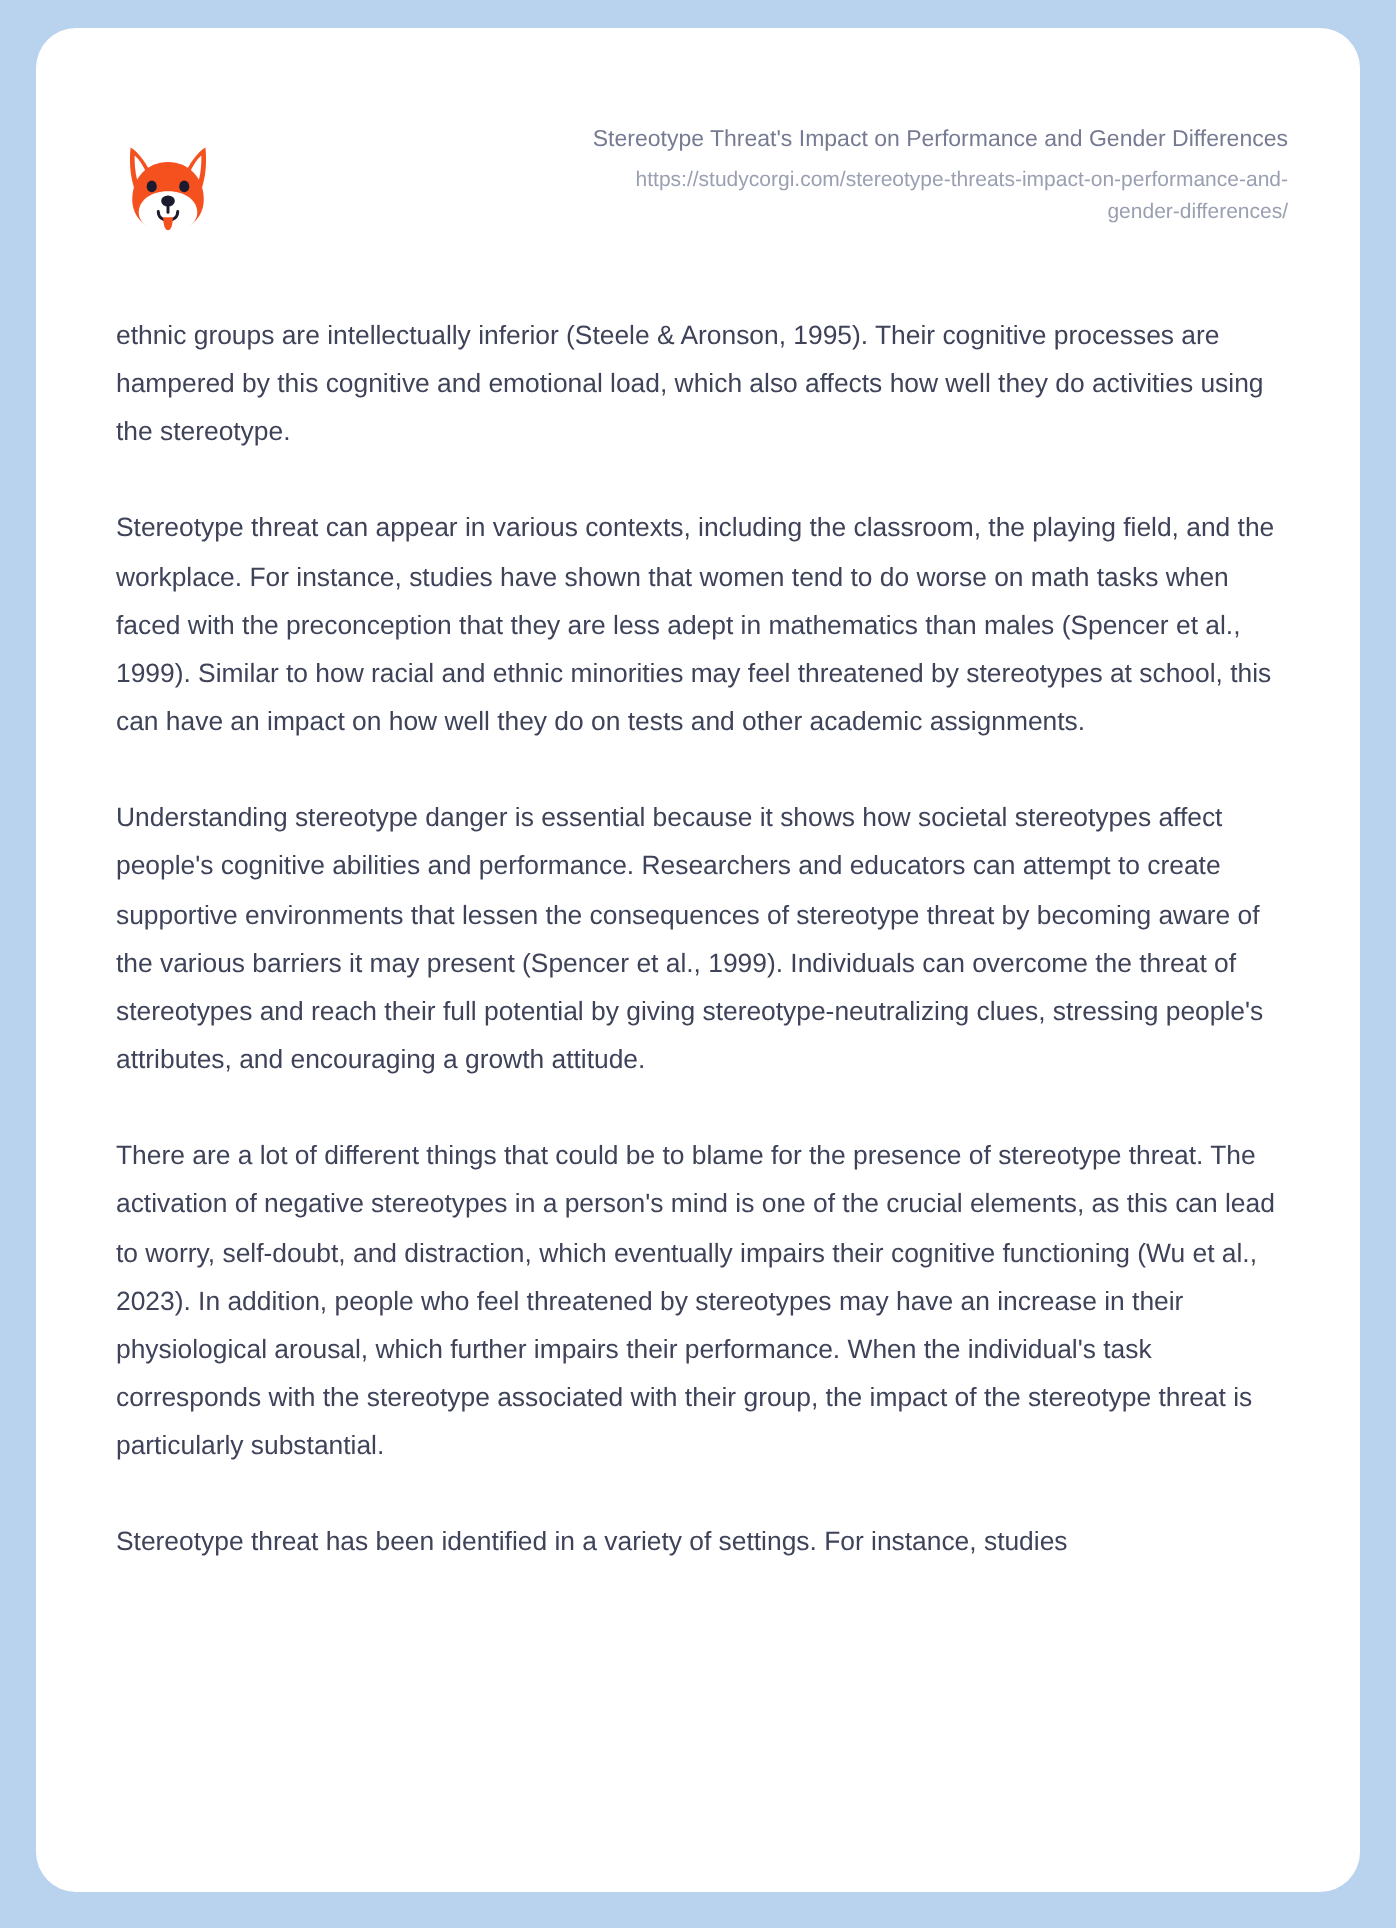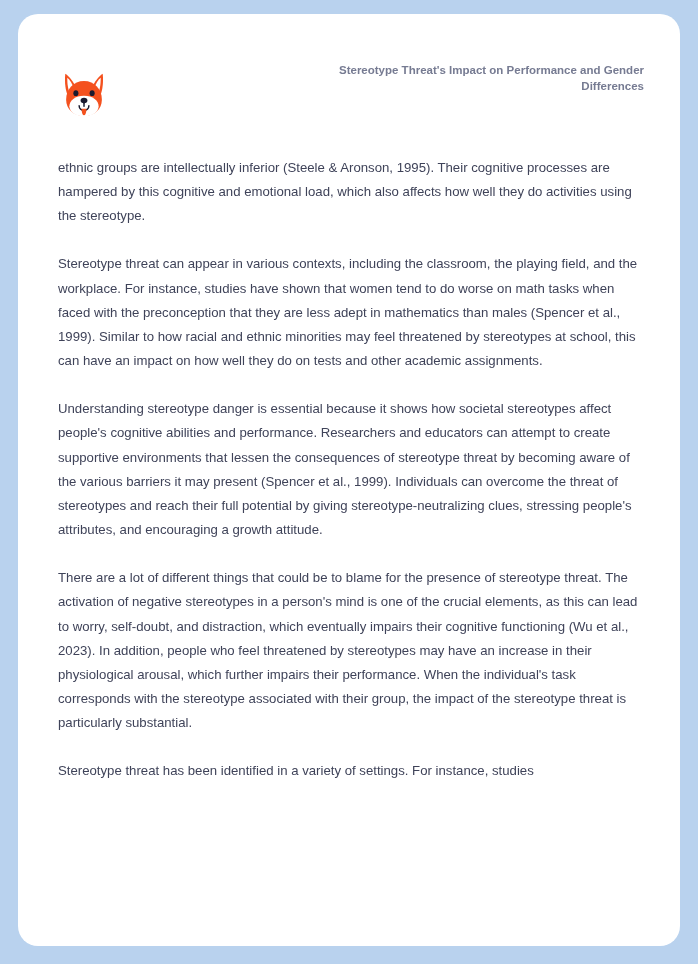--- a/index.html
+++ b/index.html
@@ -68,21 +68,21 @@
   }
 
   .doc-meta {
     text-align: right;
     flex: 0 1 auto;
     max-width: 348px;
     padding-top: 2px;
   }
   .doc-title {
     font-size: 11.5px;
-    font-weight: bold;
+    font-weight: normal;
     line-height: 1.42;
     color: #767b92;
     margin: 0;
   }
   .doc-url {
     font-size: 10.5px;
     line-height: 1.45;
     color: #9aa0b2;
     margin: 5px 0 0 0;
     word-break: break-word;
@@ -139,20 +139,21 @@
 
         <path d="M32 43.5 L32 47" stroke="#1b1b2f" stroke-width="1.8" fill="none" stroke-linecap="round"></path>
         <path d="M26 46.5 C26 50 28.8 52 32 52 C35.2 52 38 50 38 46.5" stroke="#1b1b2f" stroke-width="1.8" fill="none" stroke-linecap="round"></path>
 
         <path d="M29 50 C29 50 29 58 32 58 C35 58 35 50 35 50 Z" fill="#f4511e"></path>
       </svg>
     </div>
 
     <div class="doc-meta">
       <p class="doc-title">Stereotype Threat's Impact on Performance and Gender Differences</p>
+      <p class="doc-url">https://studycorgi.com/stereotype-threats-impact-on-performance-and-gender-differences/</p>
     </div>
 
   </div>
 
   <div class="doc-body">
     <p class="para">ethnic groups are intellectually inferior (Steele &amp; Aronson, 1995). Their cognitive processes are hampered by this cognitive and emotional load, which also affects how well they do activities using the stereotype.</p>
     <p class="para">Stereotype threat can appear in various contexts, including the classroom, the playing field, and the workplace. For instance, studies have shown that women tend to do worse on math tasks when faced with the preconception that they are less adept in mathematics than males (Spencer et al., 1999). Similar to how racial and ethnic minorities may feel threatened by stereotypes at school, this can have an impact on how well they do on tests and other academic assignments.</p>
     <p class="para">Understanding stereotype danger is essential because it shows how societal stereotypes affect people's cognitive abilities and performance. Researchers and educators can attempt to create supportive environments that lessen the consequences of stereotype threat by becoming aware of the various barriers it may present (Spencer et al., 1999). Individuals can overcome the threat of stereotypes and reach their full potential by giving stereotype-neutralizing clues, stressing people's attributes, and encouraging a growth attitude.</p>
     <p class="para">There are a lot of different things that could be to blame for the presence of stereotype threat. The activation of negative stereotypes in a person's mind is one of the crucial elements, as this can lead to worry, self-doubt, and distraction, which eventually impairs their cognitive functioning (Wu et al., 2023). In addition, people who feel threatened by stereotypes may have an increase in their physiological arousal, which further impairs their performance. When the individual's task corresponds with the stereotype associated with their group, the impact of the stereotype threat is particularly substantial.</p>
     <p class="para">Stereotype threat has been identified in a variety of settings. For instance, studies</p>

